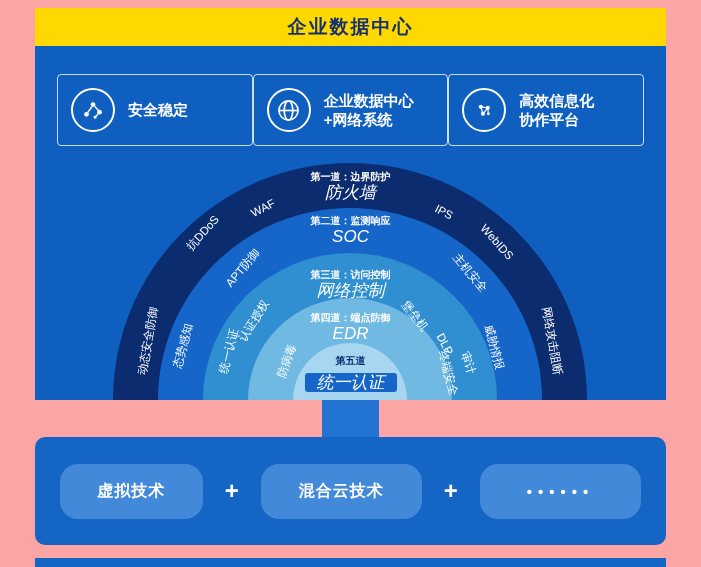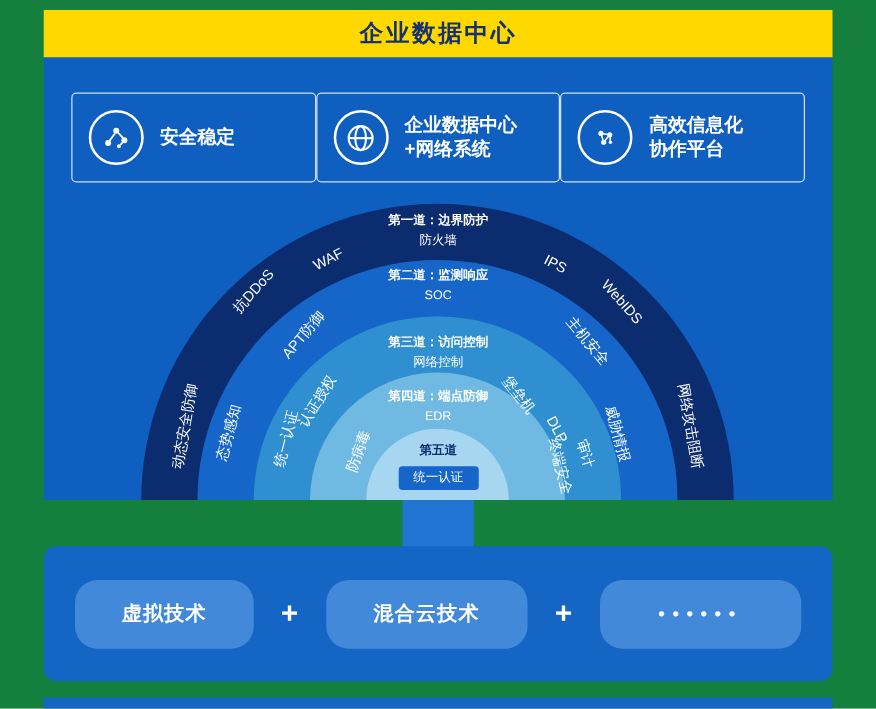--- a/index.html
+++ b/index.html
@@ -1,18 +1,18 @@
 <!DOCTYPE html>
 <html><head>
 <meta charset="utf-8">
 <style>
   * { margin:0; padding:0; box-sizing:border-box; }
   html,body { background:#ffffff; }
   body { font-family:"Liberation Sans","DejaVu Sans",sans-serif; }
-  .page { position:relative; width:701px; height:567px; background:#15803d; overflow:hidden; }
+  .page { position:relative; width:701px; height:567px; background:#fca5a5; overflow:hidden; }
 
   
   .top-banner { position:absolute; left:35px; top:8px; width:631px; height:38px;
     background:#FFD800; display:flex; align-items:center; justify-content:center;
     font-size:19px; font-weight:bold; color:#17306E; letter-spacing:2px; }
 
   
   .main-panel { position:absolute; left:35px; top:46px; width:631px; height:354px;
     background:#0E5FC0; overflow:hidden; }
 
@@ -30,21 +30,21 @@
   .dome { position:absolute; inset:0; }
   .band { position:absolute; bottom:0; }
   .b1 { left:78px;  width:474px; height:237px; border-radius:237px 237px 0 0; background:#0B2D6F; }
   .b2 { left:123px; width:384px; height:192px; border-radius:192px 192px 0 0; background:#1566C8; }
   .b3 { left:168px; width:294px; height:147px; border-radius:147px 147px 0 0; background:#2F8FD0; }
   .b4 { left:213px; width:204px; height:102px; border-radius:102px 102px 0 0; background:#6FB9E2; }
   .b5 { left:258px; width:114px; height:57px;  border-radius:57px 57px 0 0;  background:#A6D6F0; }
 
   .band-header { position:absolute; left:0; width:631px; text-align:center; color:#fff; }
   .band-header .t { font-size:10px; font-weight:bold; line-height:17px; }
-  .band-header .s { font-size:10px; line-height:15px; }
+  .band-header .s { font-size:17px; line-height:15px;font-style:italic; }
   .bh1 { top:122px; } .bh2 { top:166px; } .bh3 { top:220px; } .bh4 { top:263px; } .bh5 { top:306px; }
   .bh5 .t { color:#0C2F70; }
   .bh5 .s { display:inline-block; margin-top:4px; background:#1566C8; color:#fff;
     border-radius:3px; padding:2px 12px; }
 
   .ring-label { position:absolute; color:#fff; font-size:11.5px; white-space:nowrap;
     transform-origin:center; }
 
   
   .connector { position:absolute; left:322px; top:400px; width:57px; height:38px; background:#2273D2; }

